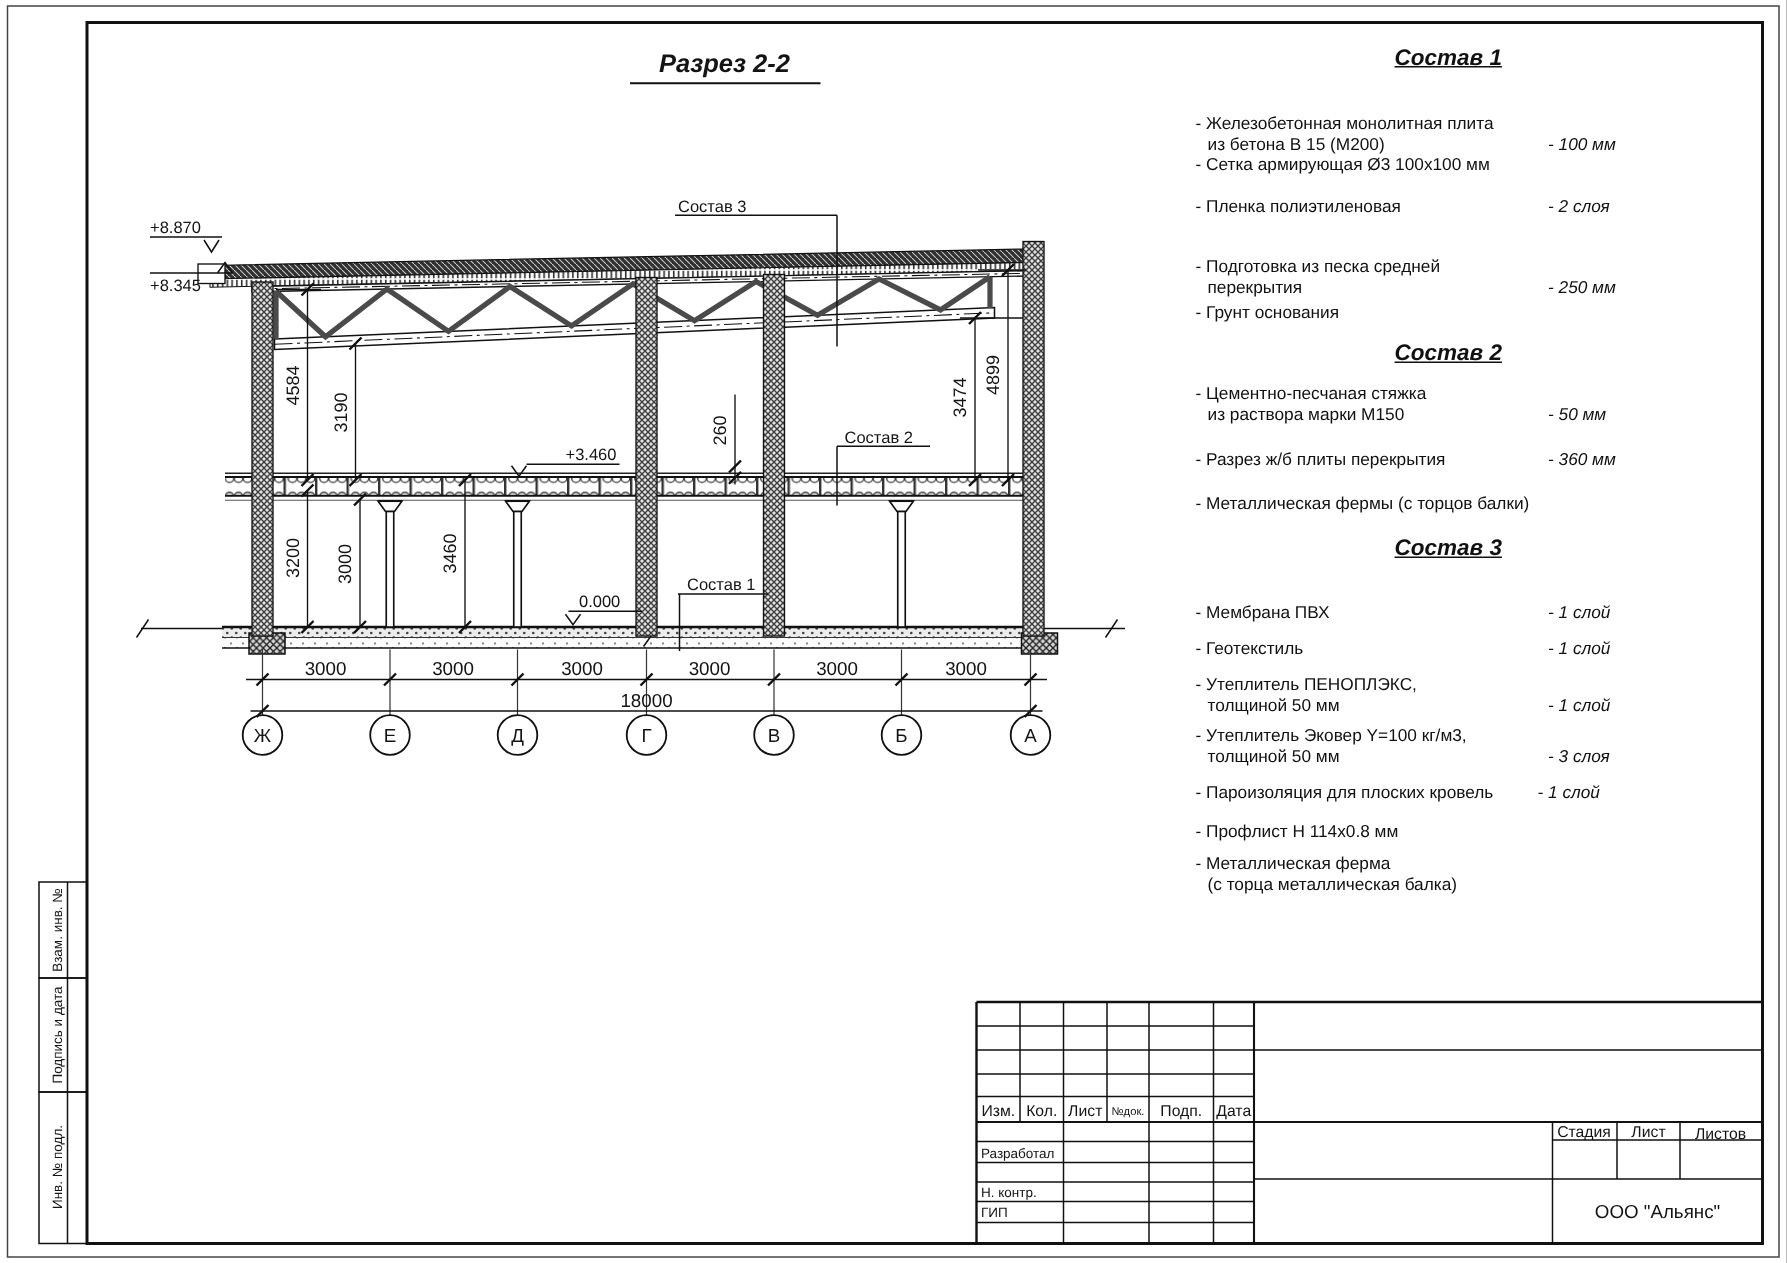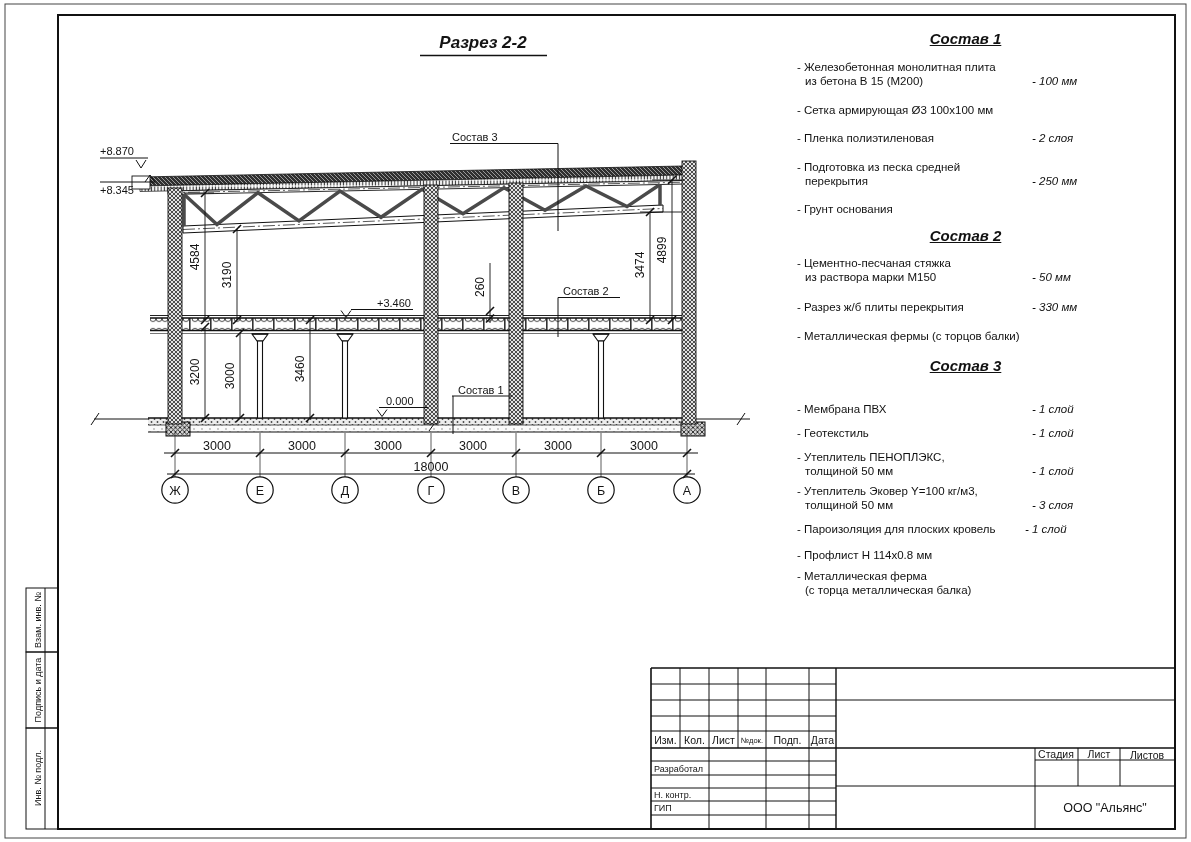--- a/index.html
+++ b/index.html
@@ -292,42 +292,42 @@
     </g>
     <text class="t11" x="452" y="141">Состав 3</text>
     <text class="t11" x="563" y="295">Состав 2</text>
     <text class="t11" x="458" y="393.5">Состав 1</text>
   </g>
 </svg>
 
 
 <div class="comps">
   <div class="chead" style="top:30px">Состав 1</div>
-  <div class="ci" style="top:60px">
+  <div class="ci" style="top:76px">
     <div class="nm">
           <div>- Железобетонная  монолитная плита</div>
           <div class="l2">из бетона В 15 (М200)</div>
         </div>
     <div class="vl">- 100 мм</div>
   </div>
   <div class="ci" style="top:103px">
     <div class="nm">
           <div>- Сетка армирующая Ø3 100х100 мм</div>
           <div class="l2"></div>
         </div>
     <div class="vl"></div>
   </div>
   <div class="ci" style="top:131px">
     <div class="nm">
           <div>- Пленка полиэтиленовая</div>
           <div class="l2"></div>
         </div>
     <div class="vl">-  2 слоя</div>
   </div>
-  <div class="ci" style="top:160px">
+  <div class="ci" style="top:171px">
     <div class="nm">
           <div>- Подготовка из песка средней</div>
           <div class="l2">перекрытия</div>
         </div>
     <div class="vl">- 250 мм</div>
   </div>
   <div class="ci" style="top:202px">
     <div class="nm">
           <div>- Грунт основания</div>
           <div class="l2"></div>
@@ -341,21 +341,21 @@
           <div>- Цементно-песчаная стяжка</div>
           <div class="l2">из раствора марки М150</div>
         </div>
     <div class="vl">- 50 мм</div>
   </div>
   <div class="ci" style="top:300px">
     <div class="nm">
           <div>- Разрез ж/б плиты перекрытия</div>
           <div class="l2"></div>
         </div>
-    <div class="vl">- 330 мм</div>
+    <div class="vl">- 360 мм</div>
   </div>
   <div class="ci" style="top:329px">
     <div class="nm">
           <div>- Металлическая фермы (с торцов балки)</div>
           <div class="l2"></div>
         </div>
     <div class="vl"></div>
   </div>
 
   <div class="chead" style="top:357px">Состав 3</div>

